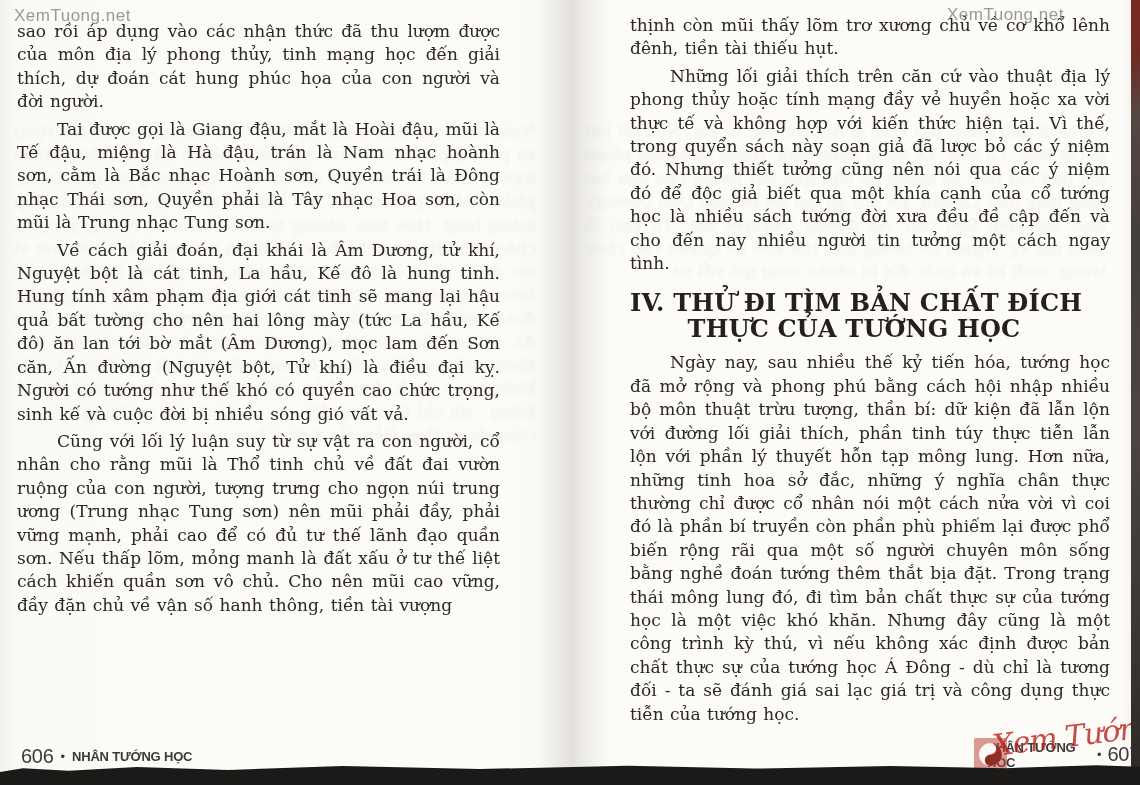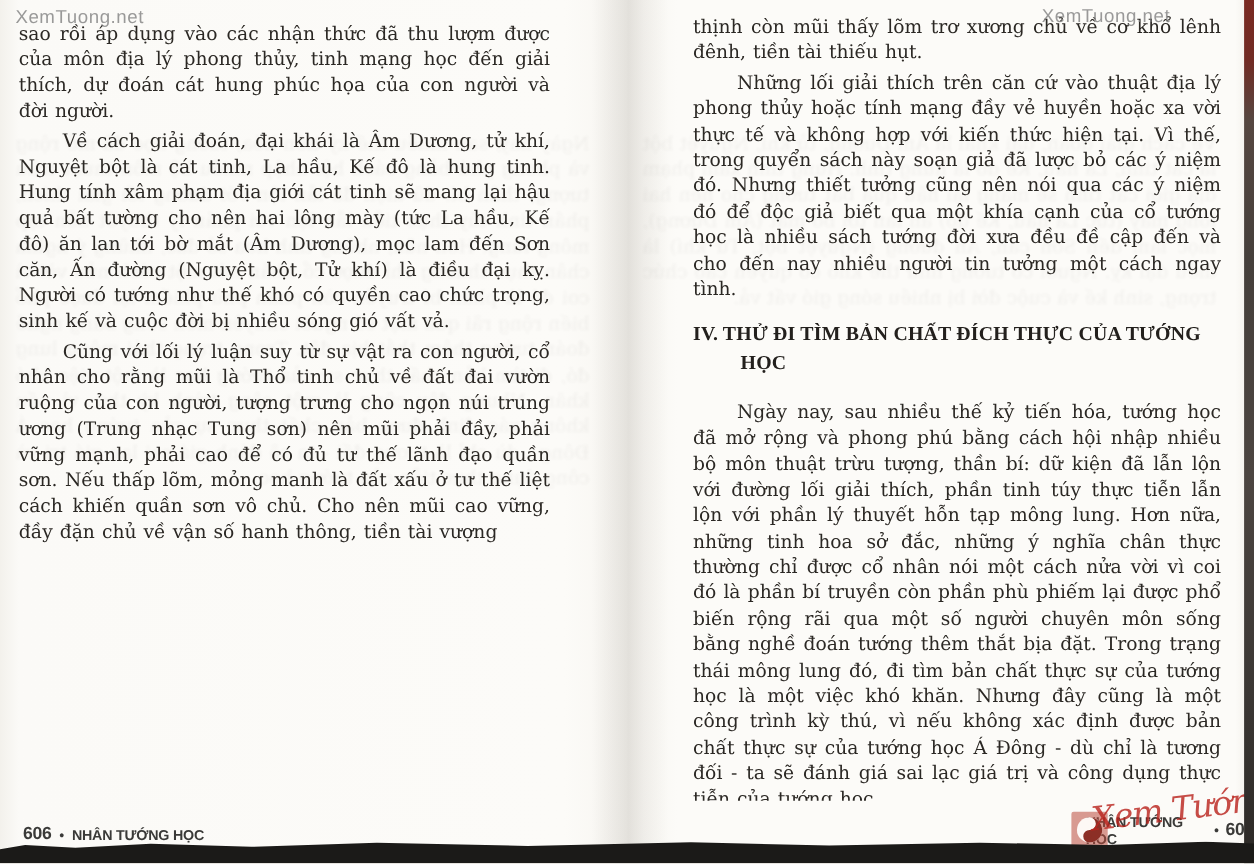--- a/index.html
+++ b/index.html
@@ -18,22 +18,22 @@
     background:linear-gradient(90deg,#f3f1ec 0%,#fbfaf7 3%,#fcfbf8 90%,#f7f5f0 100%);}
   .page-right{left:570px;padding:14px 30px 4px 60px;
     background:linear-gradient(90deg,#f6f4ef 0%,#fcfbf8 8%,#fcfbf8 97%,#efece6 100%);}
   .text-col{position:relative;z-index:2;height:714px;overflow:hidden;}
   p.body-par{
     margin:0 0 4px 0;font-size:17px;line-height:23.4px;color:#2b2824;
     text-align:justify;text-indent:40px;word-spacing:1px;
   }
   p.cont{text-indent:0;}
   .section-heading{
-    margin:15px 0 22px 0;font-size:18px;line-height:26px;font-weight:bold;color:#23201d;
-    padding-left:2.4em;text-indent:-2.4em;letter-spacing:.2px;text-align:left;font-family:Liberation Serif, serif;
+    margin:15px 0 9px 0;font-size:24px;line-height:26px;font-weight:bold;color:#23201d;
+    padding-left:2.4em;text-indent:-2.4em;letter-spacing:.2px;text-align:left;
   }
   
   .bleed{
     position:absolute;z-index:1;left:14px;right:34px;top:120px;bottom:90px;overflow:hidden;
     transform:scaleX(-1);filter:blur(1.6px);opacity:.055;
     font-size:17px;line-height:23.4px;text-align:justify;color:#3a3630;pointer-events:none;
   }
   
   .wm{
     position:absolute;z-index:3;font-family:"Liberation Sans",sans-serif;
@@ -44,21 +44,21 @@
   .wm-script{
     position:absolute;z-index:5;left:992px;top:722px;width:150px;
     font-style:italic;font-size:30px;line-height:30px;color:rgba(186,36,30,.82);
     transform:rotate(-7deg);letter-spacing:-1px;white-space:nowrap;
   }
   
   .footer{position:absolute;z-index:4;display:flex;align-items:center;
     font-family:"Liberation Sans",sans-serif;color:#3a3a38;}
   .footer-left{left:21px;bottom:17px;gap:7px;}
   .footer-right{left:404px;bottom:14px;gap:6px;}
-  .page-num{font-size:16px;font-weight:bold;letter-spacing:-.3px;}
+  .page-num{font-size:20px;font-weight:normal;letter-spacing:-.3px;}
   .sep-dot{font-size:13px;line-height:13px;}
   .running-title{font-size:13px;font-weight:bold;letter-spacing:-.2px;}
   .logo{
     position:relative;width:33px;height:33px;margin-right:-26px;border-radius:2px;
     background:rgba(186,74,61,.55);display:flex;align-items:center;justify-content:center;
     flex:0 0 auto;
   }
   .logo svg{width:25px;height:25px;}
   
   .gutter{
@@ -76,20 +76,21 @@
 </style>
 </head>
 <body>
 
 <div class="scene">
 
   <div class="page page-left">
     <div class="bleed">Ngày nay, sau nhiều thế kỷ tiến hóa, tướng học đã mở rộng và phong phú bằng cách hội nhập nhiều bộ môn thuật trừu tượng, thần bí: dữ kiện đã lẫn lộn với đường lối giải thích, phần tinh túy thực tiễn lẫn lộn với phần lý thuyết hỗn tạp mông lung. Hơn nữa, những tinh hoa sở đắc, những ý nghĩa chân thực thường chỉ được cổ nhân nói một cách nửa vời vì coi đó là phần bí truyền còn phần phù phiếm lại được phổ biến rộng rãi qua một số người chuyên môn sống bằng nghề đoán tướng thêm thắt bịa đặt. Trong trạng thái mông lung đó, đi tìm bản chất thực sự của tướng học là một việc khó khăn. Nhưng đây cũng là một công trình kỳ thú, vì nếu không xác định được bản chất thực sự của tướng học Á Đông - dù chỉ là tương đối - ta sẽ đánh giá sai lạc giá trị và công dụng thực tiễn của tướng học.</div>
     <div class="text-col">
       <p class="body-par cont">sao rồi áp dụng vào các nhận thức đã thu lượm được của môn địa lý phong thủy, tinh mạng học đến giải thích, dự đoán cát hung phúc họa của con người và đời người.</p>
+      <p class="body-par">Tai được gọi là Giang đậu, mắt là Hoài đậu, mũi là Tế đậu, miệng là Hà đậu, trán là Nam nhạc hoành sơn, cằm là Bắc nhạc Hoành sơn, Quyền trái là Đông nhạc Thái sơn, Quyền phải là Tây nhạc Hoa sơn, còn mũi là Trung nhạc Tung sơn.</p>
       <p class="body-par">Về cách giải đoán, đại khái là Âm Dương, tử khí, Nguyệt bột là cát tinh, La hầu, Kế đô là hung tinh. Hung tính xâm phạm địa giới cát tinh sẽ mang lại hậu quả bất tường cho nên hai lông mày (tức La hầu, Kế đô) ăn lan tới bờ mắt (Âm Dương), mọc lam đến Sơn căn, Ấn đường (Nguyệt bột, Tử khí) là điều đại kỵ. Người có tướng như thế khó có quyền cao chức trọng, sinh kế và cuộc đời bị nhiều sóng gió vất vả.</p>
       <p class="body-par">Cũng với lối lý luận suy từ sự vật ra con người, cổ nhân cho rằng mũi là Thổ tinh chủ về đất đai vườn ruộng của con người, tượng trưng cho ngọn núi trung ương (Trung nhạc Tung sơn) nên mũi phải đầy, phải vững mạnh, phải cao để có đủ tư thế lãnh đạo quần sơn. Nếu thấp lõm, mỏng manh là đất xấu ở tư thế liệt cách khiến quần sơn vô chủ. Cho nên mũi cao vững, đầy đặn chủ về vận số hanh thông, tiền tài vượng</p>
     </div>
     <div class="footer footer-left">
       <span class="page-num">606</span>
       <span class="sep-dot">•</span>
       <span class="running-title">NHÂN TƯỚNG HỌC</span>
     </div>
   </div>
 

